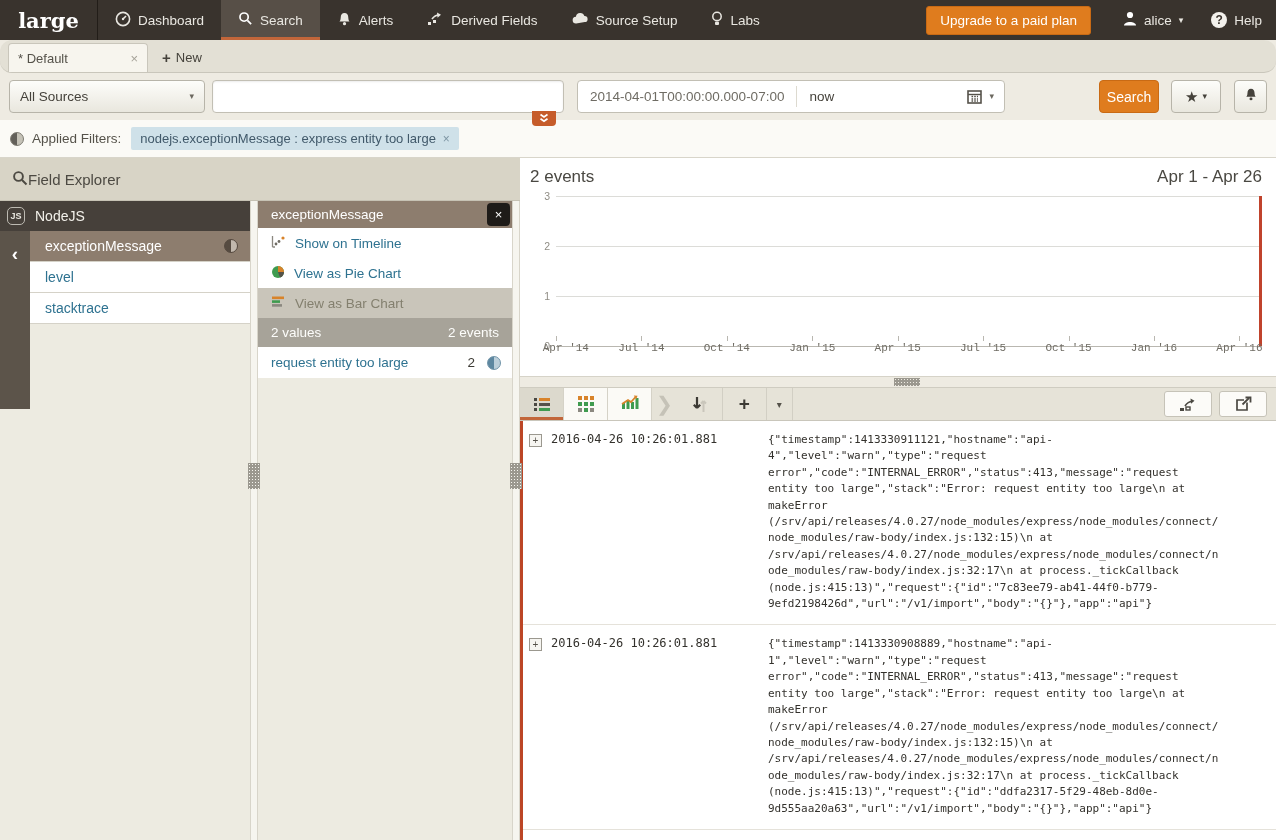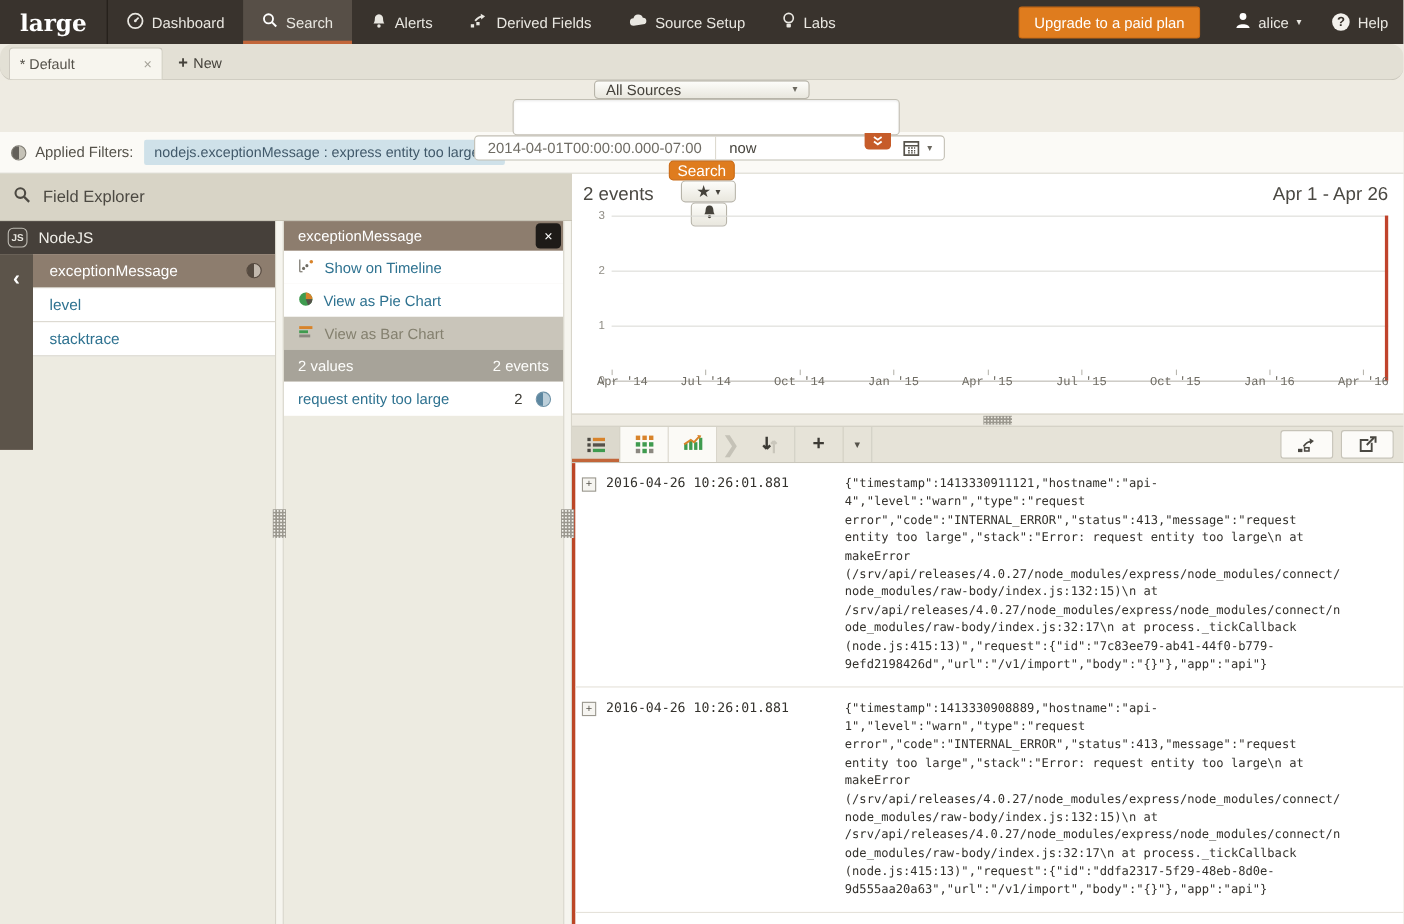--- a/index.html
+++ b/index.html
@@ -18,21 +18,21 @@
   .help-badge { width:16px; height:16px; border-radius:50%; background:#f3f1ec; color:#39332d; font-size:12px; font-weight:bold; display:flex; align-items:center; justify-content:center; }
 
   
   .tabstrip { height:33px; background:#e3e0d5; border-bottom:1px solid #c9c6bb; display:flex; align-items:flex-end; padding-left:8px;border-radius:12px; }
   .tab { height:29px; width:140px; background:#f7f5ee; border:1px solid #c9c6bb; border-bottom:none; border-radius:4px 4px 0 0; display:flex; align-items:center; font-size:13px; color:#55524a; padding:0 9px; }
   .tab .tab-close { margin-left:auto; color:#a5a298; font-size:13px; cursor:pointer; }
   .newtab { height:29px; display:flex; align-items:center; gap:5px; padding:0 14px; font-size:13px; color:#45423b; cursor:pointer; }
   .newtab .plus { font-weight:bold; font-size:15px; }
 
   
-  .searchrow { height:47px; background:#eeebe2; display:flex; align-items:center; padding:0 9px; position:relative;flex-direction:column; }
+  .searchrow { height:47px; background:#eeebe2; display:flex; align-items:center; padding:0 9px; position:relative; }
   .src-select { width:196px; height:33px; background:linear-gradient(#fdfdfa,#e9e7de); border:1px solid #b7b4a9; border-radius:4px; display:flex; align-items:center; font-size:13.5px; color:#45423b; padding:0 10px; cursor:pointer; }
   .src-select .caret { margin-left:auto; color:#6b685f; }
   .query-wrap { position:relative; margin-left:7px; }
   .query-input { width:352px; height:33px; border:1px solid #c2bfb4; border-radius:4px; background:#fff; box-shadow:inset 0 1px 2px rgba(0,0,0,.08); font-size:14px; padding:0 8px; outline:none; }
   .expand-badge { position:absolute; right:8px; bottom:-13px; width:24px; height:15px; background:#c65c2a; border-radius:0 0 4px 4px; display:flex; align-items:center; justify-content:center; cursor:pointer; }
   .datebox { margin-left:13px; width:428px; height:33px; background:#fff; border:1px solid #c2bfb4; border-radius:4px; display:flex; align-items:center; font-size:13.5px; color:#6f6c64; }
   .datebox .from { padding:0 12px; }
   .datebox .sep { width:1px; height:21px; background:#dddad0; }
   .datebox .to { padding:0 12px; color:#45423b; flex:1; }
   .datebox .cal { color:#55524a; padding:0 7px; display:flex; align-items:center; cursor:pointer; }
@@ -45,21 +45,21 @@
   
   .filtersrow { height:38px; background:#fbfaf6; border-bottom:1px solid #d8d5ca; display:flex; align-items:center; padding:0 10px; }
   .toggle-ic { width:14px; height:14px; border-radius:50%; border:1px solid #7d7a71; background:linear-gradient(90deg,#63605a 50%,#c5c2b7 50%); }
   .filtersrow .flabel { font-size:13.5px; color:#55524a; margin:0 10px 0 8px; }
   .chip { background:#cfe1e9; border-radius:2px; padding:4px 9px; font-size:13px; color:#41596a; display:flex; align-items:center; gap:7px; }
   .chip .chip-close { color:#7d95a3; font-size:12px; cursor:pointer; }
 
   
   .main { display:flex; height:682px; }
   .left-col { width:520px; flex:none; display:flex; flex-direction:column; }
-  .fe-header { height:43px; background:#d8d4c6; display:flex; align-items:center; gap:11px; padding:0 12px; color:#4c4942; font-size:15px; border-bottom:1px solid #c6c2b4; }
+  .fe-header { height:43px; background:#d8d4c6; display:flex; align-items:center; padding:0 12px; color:#4c4942; font-size:15px; border-bottom:1px solid #c6c2b4; }
   .fe-body { flex:1; background:#edebe1; display:flex; position:relative; }
 
   .field-list { width:250px; flex:none; }
   .fl-header { height:30px; background:#46403a; color:#f2f0ea; font-size:14px; display:flex; align-items:center; gap:10px; padding:0 7px; }
   .js-badge { width:18px; height:18px; border:1px solid #bdbab2; border-radius:5px; color:#e8e6df; font-size:9px; font-weight:bold; display:flex; align-items:center; justify-content:center; }
   .fl-rowarea { display:flex; height:178px; }
   .fl-rail { width:30px; background:#5c544a; display:flex; justify-content:center; }
   .rail-chevron { color:#fff; font-size:19px; font-weight:bold; margin-top:12px; cursor:pointer; }
   .fl-rows { flex:1; background:#edebe1; }
   .f-row { height:31px; display:flex; align-items:center; padding:0 12px 0 15px; background:#fff; border-bottom:1px solid #d5d2c8; font-size:14px; color:#2e7290; cursor:pointer; }

